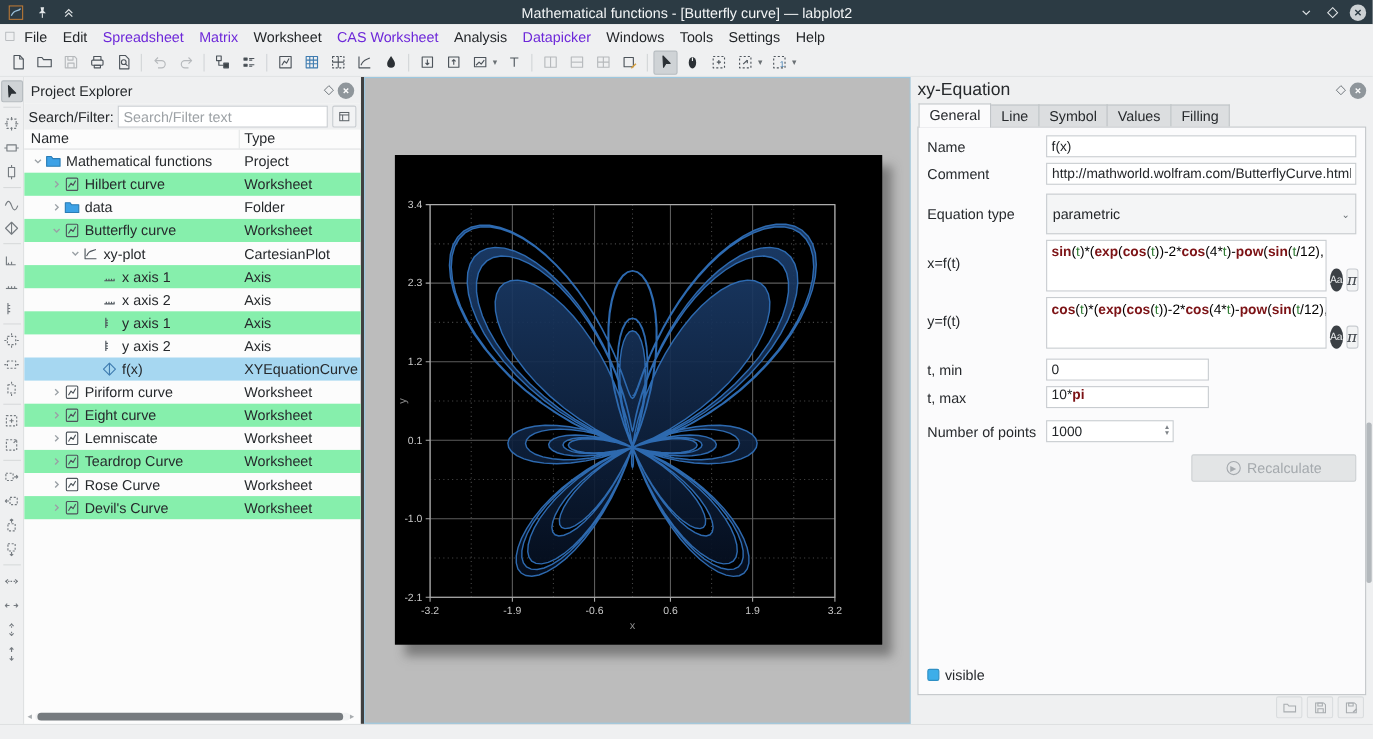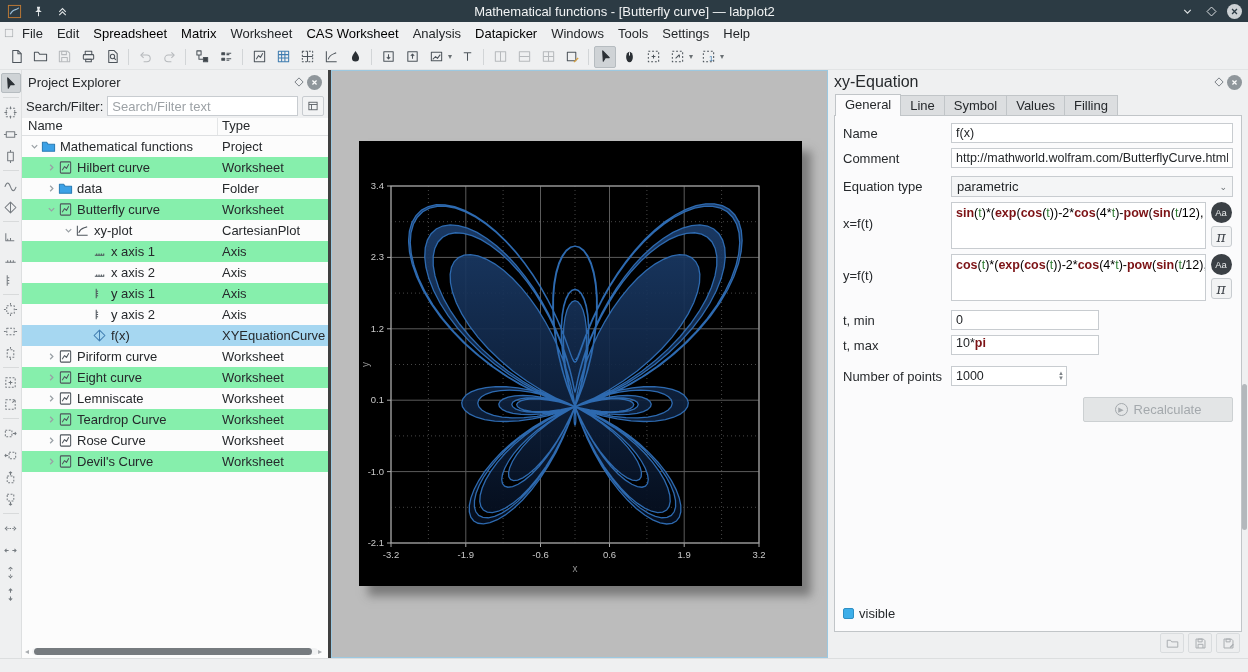--- a/index.html
+++ b/index.html
@@ -6,21 +6,21 @@
   html,body{width:1248px;height:672px;overflow:hidden;font-family:"Liberation Sans",sans-serif;background:#eff0f1;}
   
   .titlebar{height:22px;background:#2c3b44;color:#eef1f2;display:flex;align-items:center;font-size:13px;padding:0 6px;}
   .titlebar .tbicons{display:flex;align-items:center;gap:8px;}
   .titlebar .title{flex:1;text-align:center;color:#f2f4f5;}
   .tbtn{display:inline-flex;align-items:center;justify-content:center;width:16px;height:16px;cursor:default;}
   .closecirc{width:15px;height:15px;border-radius:50%;background:#ccd1d4;display:inline-flex;align-items:center;justify-content:center;}
   
   .menubar{height:22px;background:#eff0f1;display:flex;align-items:center;font-size:13px;color:#232629;padding-left:2px;}
   .menubar .mitem{padding:2px 7px;}
-  .menubar .mitem.disabled{color:#000000;}
+  .menubar .mitem.disabled{color:#6d28d9;}
   .menu-appicon{width:10px;height:10px;margin:0 1px 0 2px;opacity:.65;}
   
   .toolbar{height:26px;background:#eff0f1;display:flex;align-items:center;padding-left:4px;border-bottom:1px solid #e2e4e5;}
   .ticon{width:22px;height:22px;display:inline-flex;align-items:center;justify-content:center;border-radius:2px;margin:0 1px;}
   .ticon.active{background:#cfd3d6;border:1px solid #b6bcc0;}
   .ticon.disabled{opacity:.35;}
   .tsep{width:1px;height:16px;background:#d2d5d7;margin:0 4px;}
   .tdrop{width:7px;height:22px;display:inline-flex;align-items:center;color:#6a7074;font-size:8px;}
   
   .main{display:flex;height:588px;}
@@ -61,26 +61,26 @@
   
   .props{width:420px;background:#eff0f1;display:flex;flex-direction:column;position:relative;}
   .tabsrow{display:flex;align-items:flex-end;height:22px;padding-left:7px;}
   .tab{font-size:13px;color:#26292c;padding:2px 9px 3px;background:#dcdee0;border:1px solid #c1c5c8;border-bottom:none;margin-right:-1px;}
   .tab.active{background:#fbfbfc;position:relative;z-index:2;padding-bottom:4px;}
   .tabframe{flex:1;margin:0 6px;background:#fbfbfc;border:1px solid #c1c5c8;padding:7px 8px 4px;display:flex;flex-direction:column;font-size:13px;position:relative;z-index:1;margin-top:-1px;}
   .frow{display:flex;align-items:center;margin-bottom:5px;}
   .flabel{width:108px;flex:none;color:#26292c;}
   .tin{height:20px;border:1px solid #c8ccd0;background:#fff;font-size:12.5px;padding:0 4px;font-family:inherit;color:#232629;}
   .grow{flex:1;}
-  .combo{flex:1;height:21px;border:1px solid #c8ccd0;background:#f4f5f6;display:flex;align-items:center;padding:0 5px;color:#232629;}
+  .combo{flex:1;height:37px;border:1px solid #c8ccd0;background:#f4f5f6;display:flex;align-items:center;padding:0 5px;color:#232629;}
   .combo .carr{margin-left:auto;color:#6a7074;font-size:9px;}
   .eqrow{display:flex;margin-bottom:5px;}
   .eqrow .flabel{padding-top:14px;}
   .eqbox{flex:1;height:47px;border:1px solid #c8ccd0;background:#fff;padding:3px 4px;font-size:12.5px;line-height:1.25;overflow:hidden;white-space:nowrap;}
-  .eqbtns{width:24px;flex:none;display:flex;flex-direction:column;gap:3px;align-items:center;margin-left:3px;}
+  .eqbtns{width:24px;flex:none;display:flex;flex-direction:row;gap:3px;align-items:flex-end;margin-left:3px;}
   .aabtn{width:21px;height:21px;border-radius:50%;background:#3b4045;color:#e9ebec;font-size:9.5px;display:flex;align-items:center;justify-content:center;}
   .pibtn{width:21px;height:21px;border:1px solid #c8ccd0;background:#f2f3f4;border-radius:3px;display:flex;align-items:center;justify-content:center;font-family:"DejaVu Serif",serif;font-style:italic;font-size:14px;color:#3f444a;}
   .fn{color:#7c1215;font-weight:bold;}
   .vr{color:#2f7d33;}
   .spin{width:116px;height:20px;border:1px solid #c8ccd0;background:#fff;display:flex;align-items:center;padding:0 2px 0 4px;font-size:12.5px;color:#232629;}
   .spin .arrs{margin-left:auto;display:flex;flex-direction:column;font-size:6px;color:#7d8287;line-height:5px;}
   .recalcrow{display:flex;justify-content:flex-end;margin:6px 0 0;}
   .recalc{width:150px;height:25px;background:#e3e5e6;border:1px solid #ccd0d2;border-radius:2px;color:#a4a9ad;font-size:13px;display:flex;align-items:center;justify-content:center;gap:6px;}
   .playcirc{width:13px;height:13px;border:1.2px solid #a4a9ad;border-radius:50%;display:inline-flex;align-items:center;justify-content:center;font-size:7px;color:#a4a9ad;}
   .visrow{margin-top:auto;display:flex;align-items:center;gap:5px;padding:4px 0 6px;}

